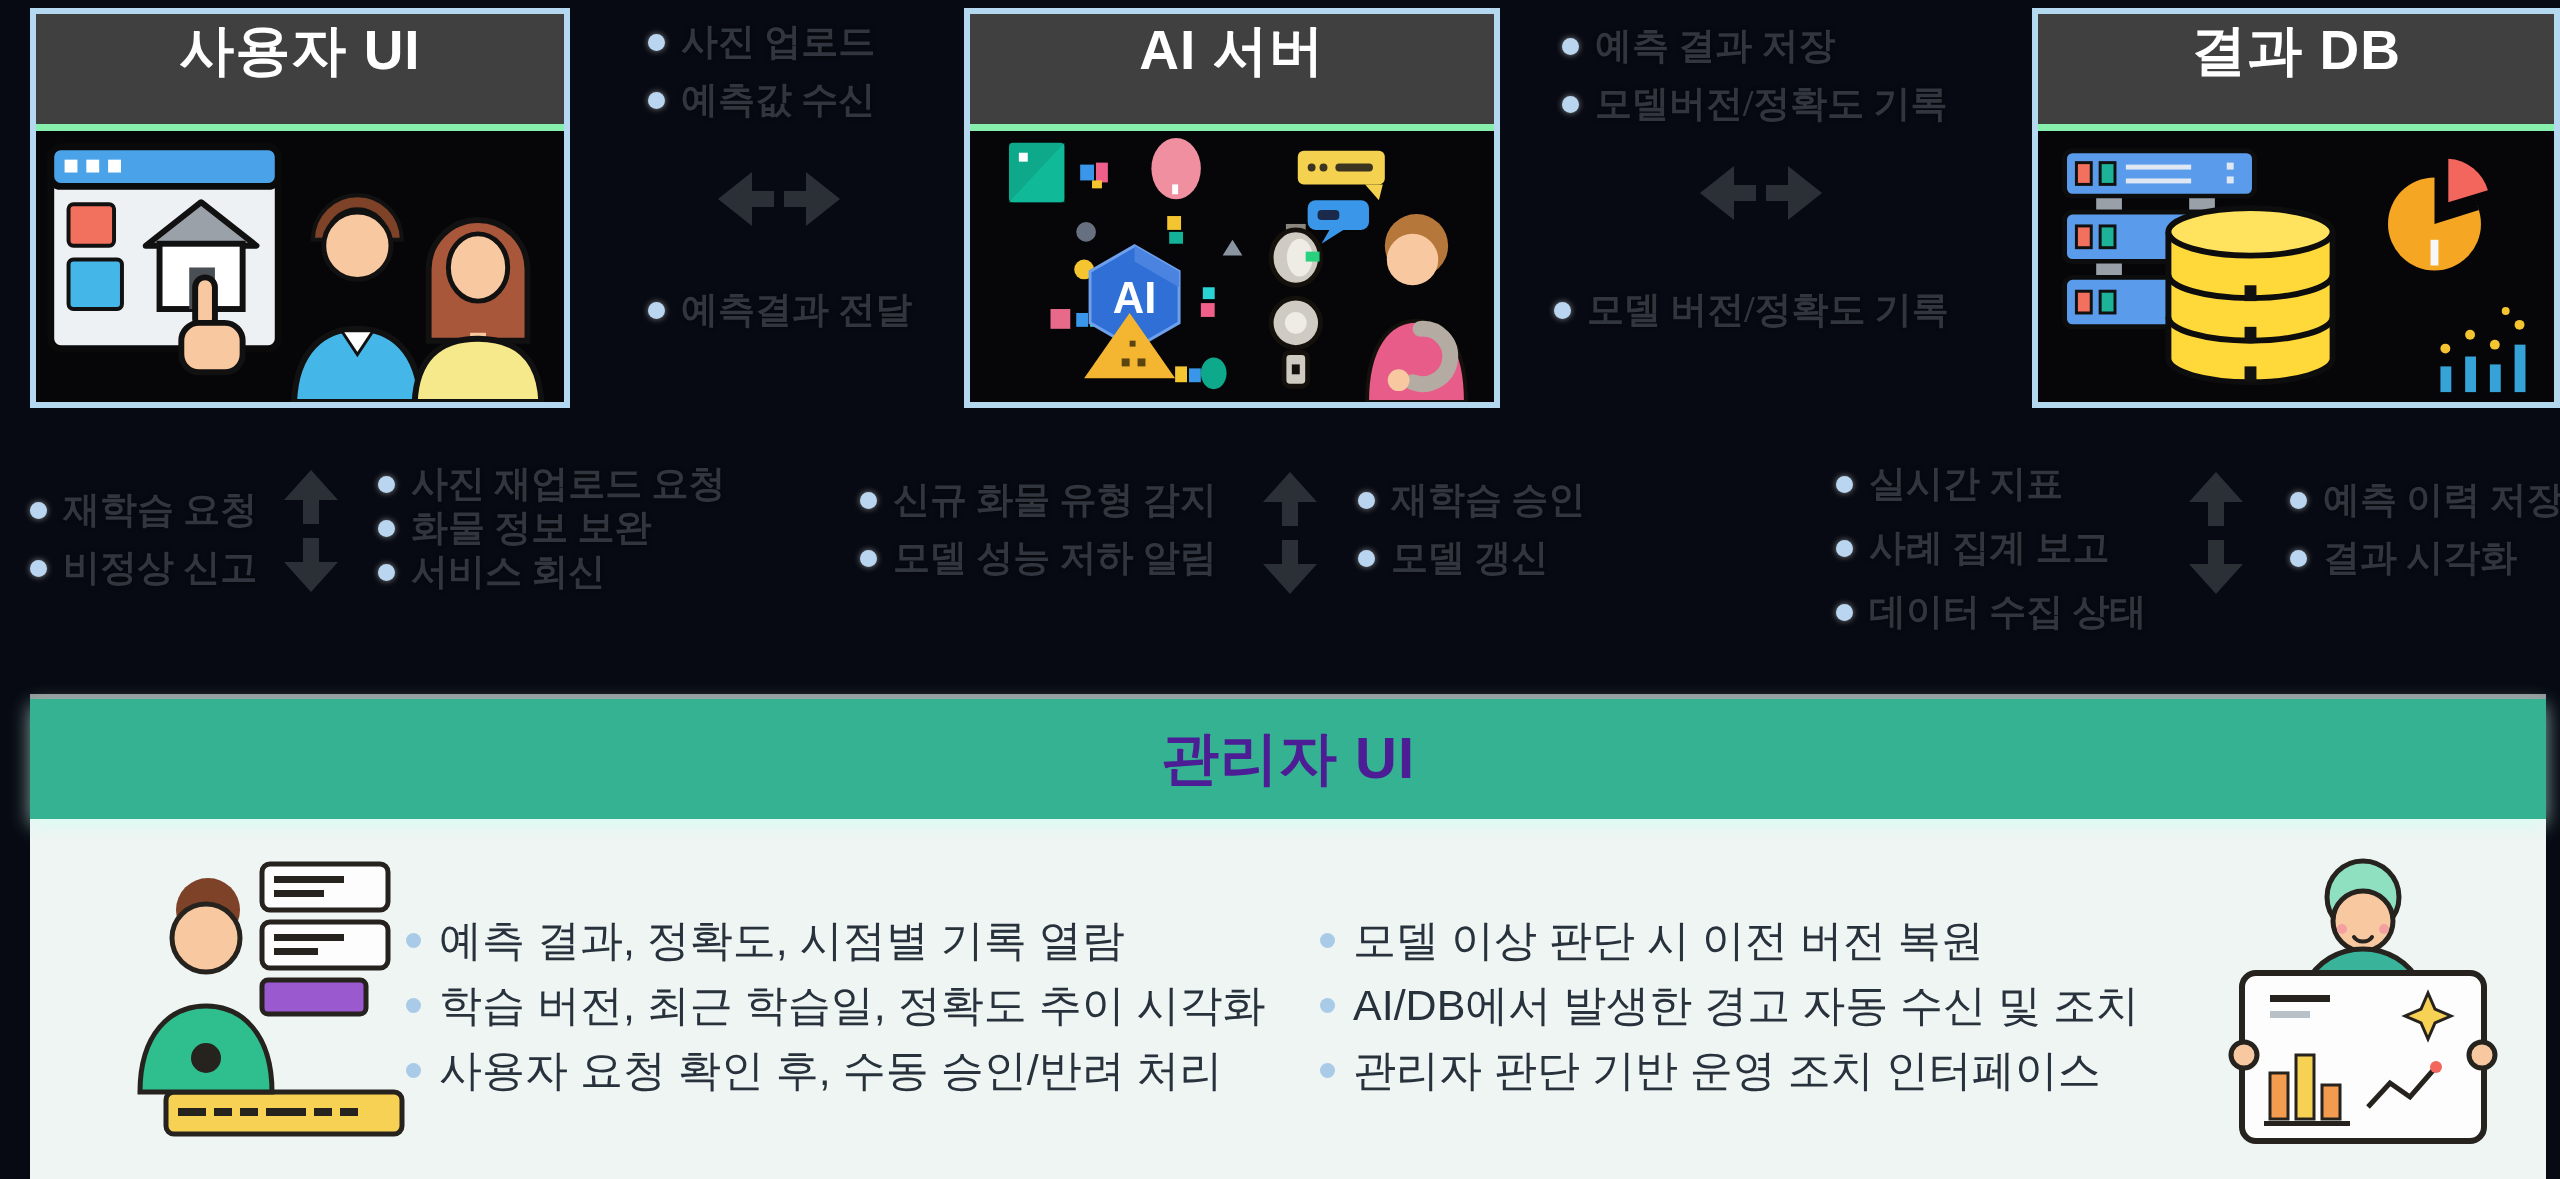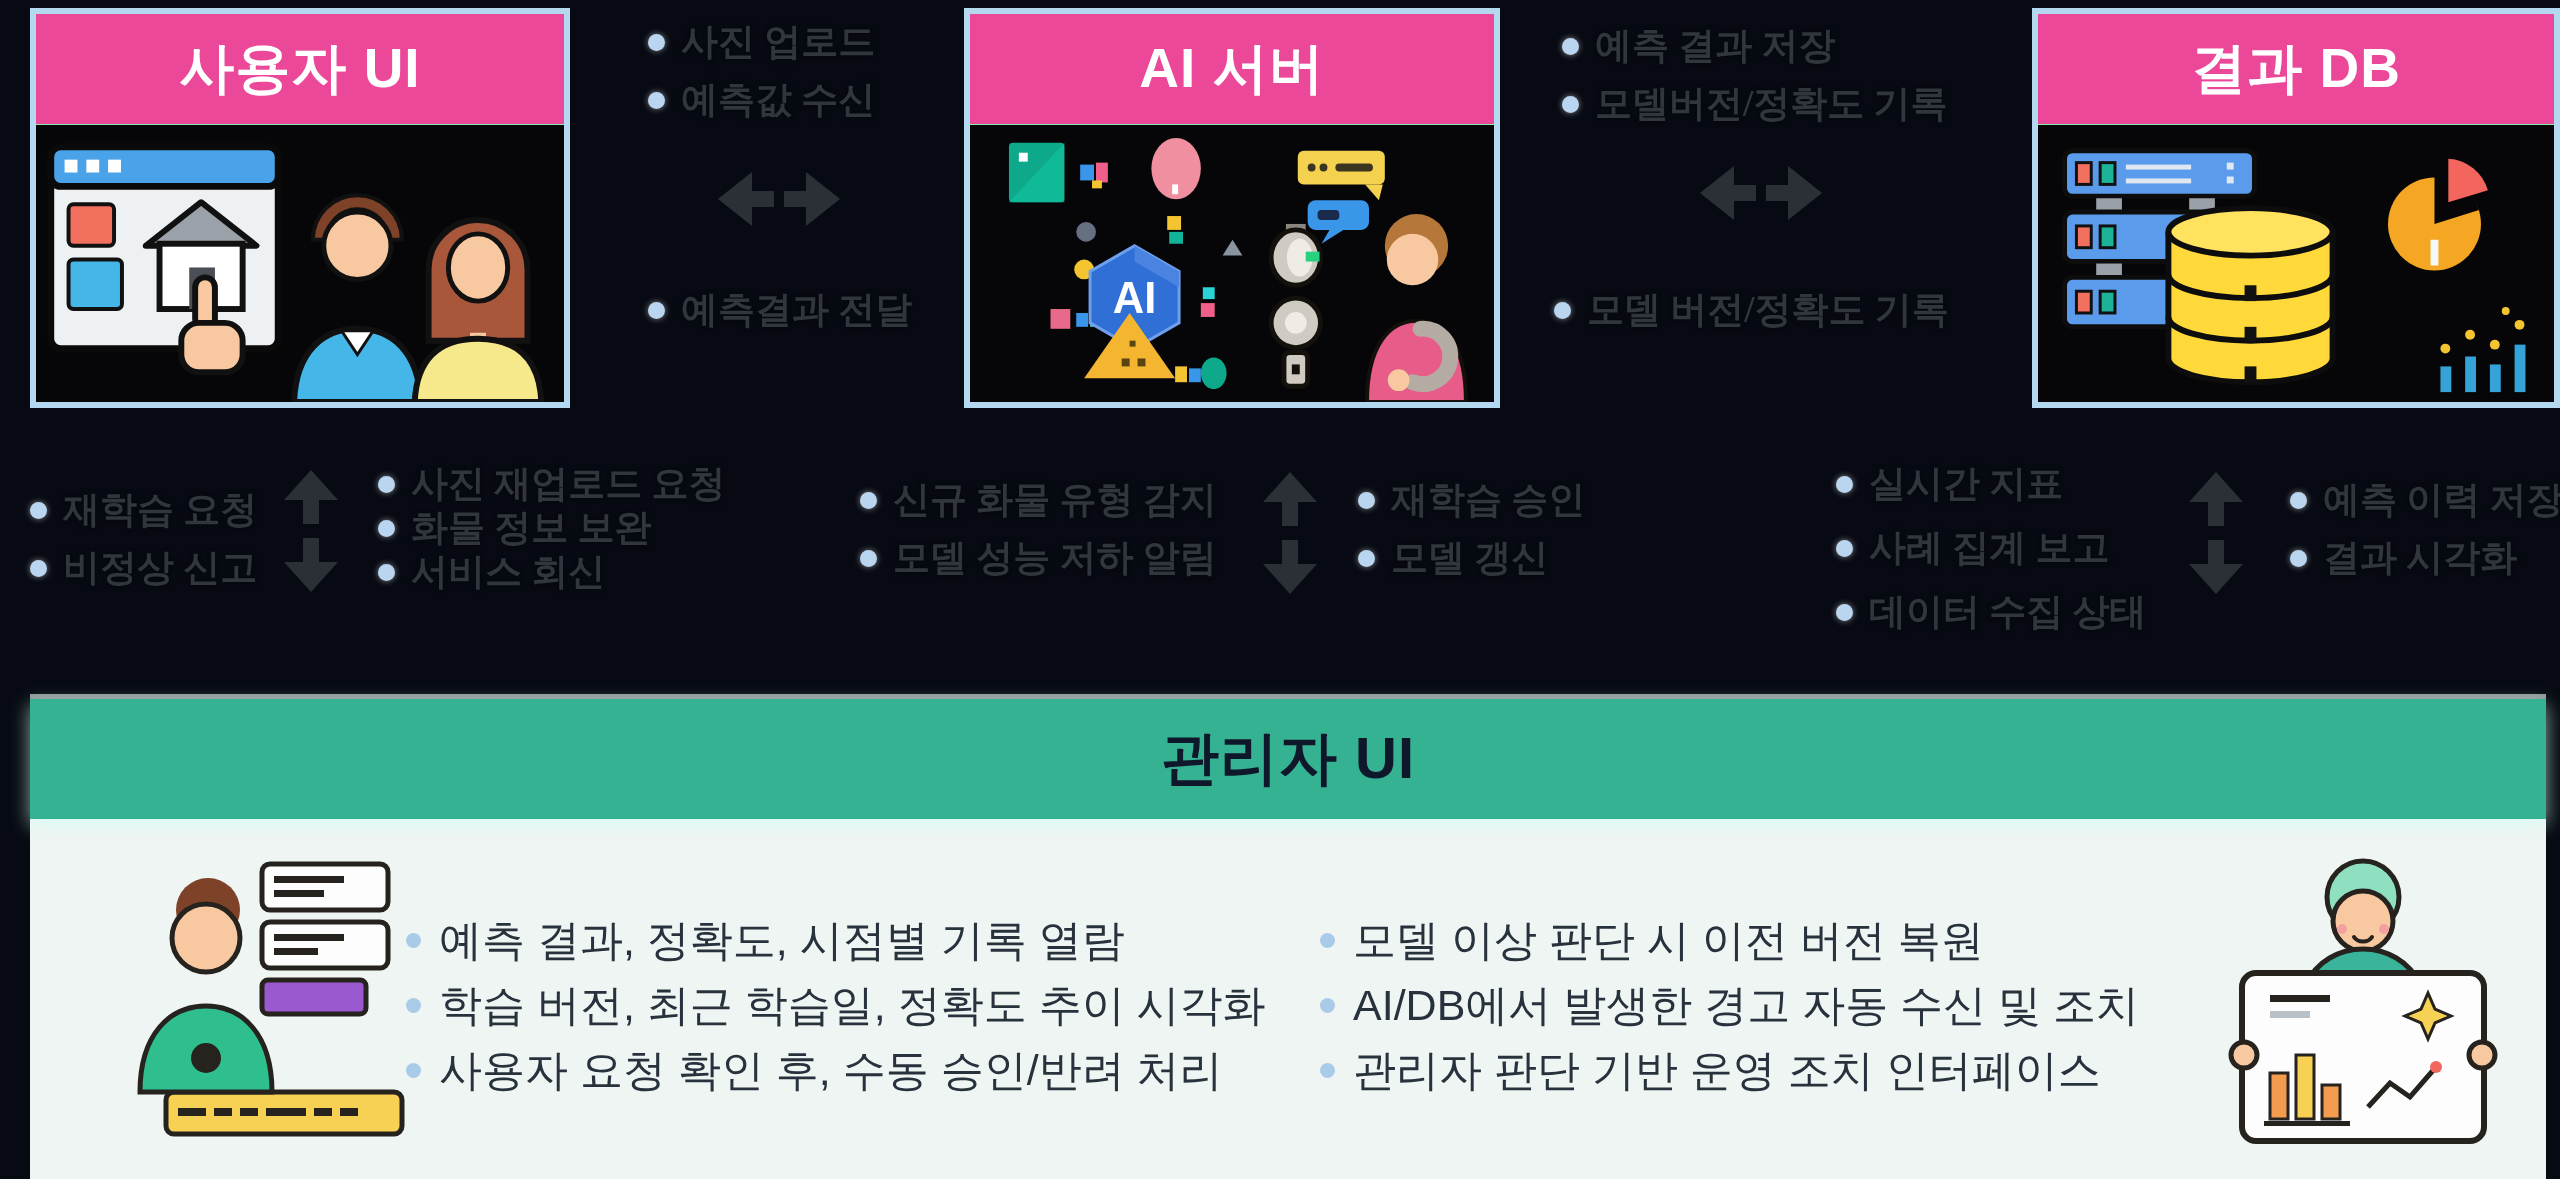--- a/index.html
+++ b/index.html
@@ -1,38 +1,38 @@
 <!DOCTYPE html>
 <html><head>
 <meta charset="utf-8">
 <style>
   html,body{margin:0;padding:0;background:#070a12;}
   .stage{position:relative;width:2560px;height:1179px;background:#070a12;
          font-family:"Liberation Sans",sans-serif;overflow:hidden;}
   
   .topbox{position:absolute;border:6px solid #b5d8f1;background:#060608;box-sizing:border-box;}
-  .topbox .hd{height:110px;background:#ec4899;display:flex;align-items:center;justify-content:center;
-              border-bottom:1px solid #86efac;}
+  .topbox .hd{height:110px;background:#404040;display:flex;justify-content:center;
+              border-bottom:7px solid #86efac;}
   .topbox .hd .t{color:#ffffff;font-size:55px;font-weight:800;letter-spacing:1px;}
   .topbox .bd{position:absolute;left:0;right:0;top:115px;bottom:0;}
   .topbox .bd svg{width:100%;height:100%;display:block;}
   
   .flow{position:absolute;display:flex;flex-direction:column;gap:14px;font-family:Liberation Serif, serif;}
   .fitem{display:flex;align-items:center;gap:16px;height:44px;}
   .dot{width:17px;height:17px;border-radius:50%;background:#b9d5ef;
        box-shadow:0 0 6px rgba(255,255,255,.5);flex:0 0 auto;}
   .ftext{font-size:37px;font-weight:700;color:#31363e;white-space:nowrap;
          text-shadow:0 0 4px rgba(0,0,0,.6);}
   .harrow,.varrow{position:absolute;}
   
   .admin{position:absolute;left:30px;top:694px;width:2516px;height:485px;background:#eff5f3;
          border-top:5px solid #8d9696;box-sizing:border-box;}
   .admin .hd2{height:120px;background:#34b292;display:flex;align-items:center;justify-content:center;
               box-shadow:0 6px 18px rgba(205,255,242,.65);}
-  .admin .hd2 .t{color:#0f172a;font-size:58px;font-weight:800;letter-spacing:1px;}
+  .admin .hd2 .t{color:#4c1d95;font-size:58px;font-weight:800;letter-spacing:1px;}
   .abul{position:absolute;display:flex;flex-direction:column;gap:20px;}
   .aitem{display:flex;gap:18px;align-items:flex-start;}
   .adot{width:15px;height:15px;border-radius:50%;background:#a9cbe8;margin-top:15px;flex:0 0 auto;}
   .atext{font-size:43px;font-weight:500;color:#28323d;white-space:nowrap;line-height:1.05;}
   .illus{position:absolute;}
   .illus svg{width:100%;height:100%;display:block;}
 </style>
 </head>
 <body>
 

